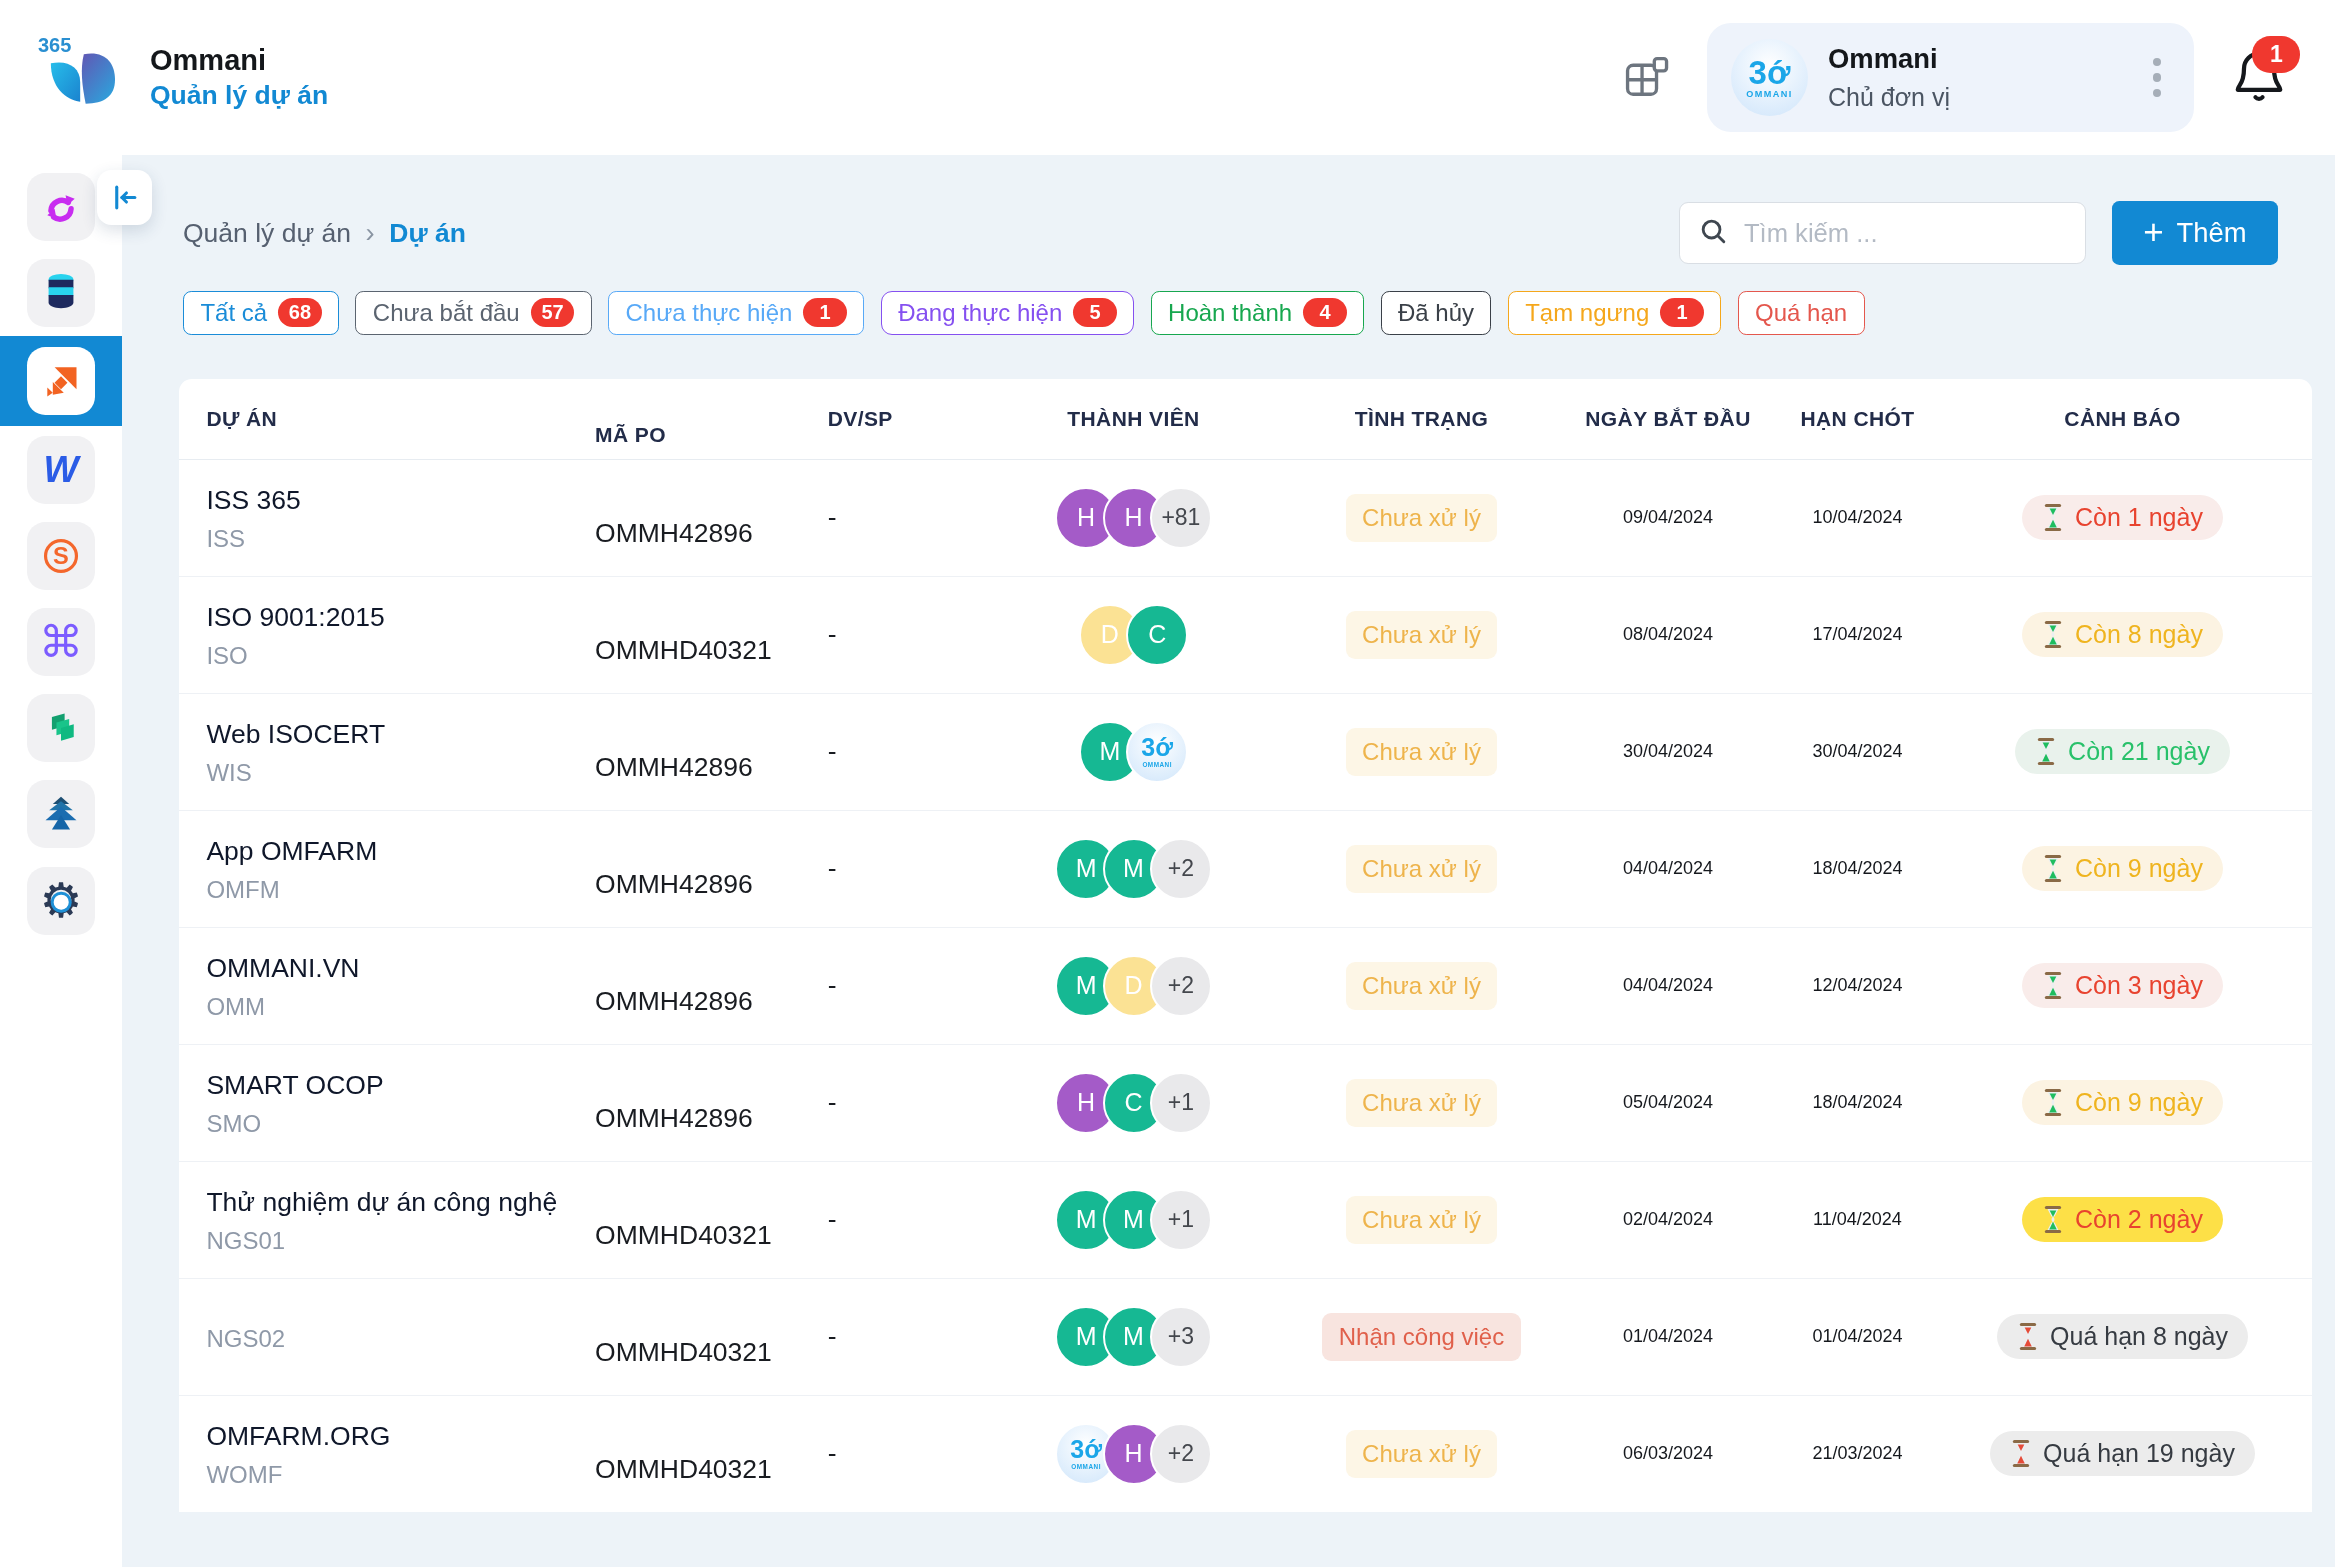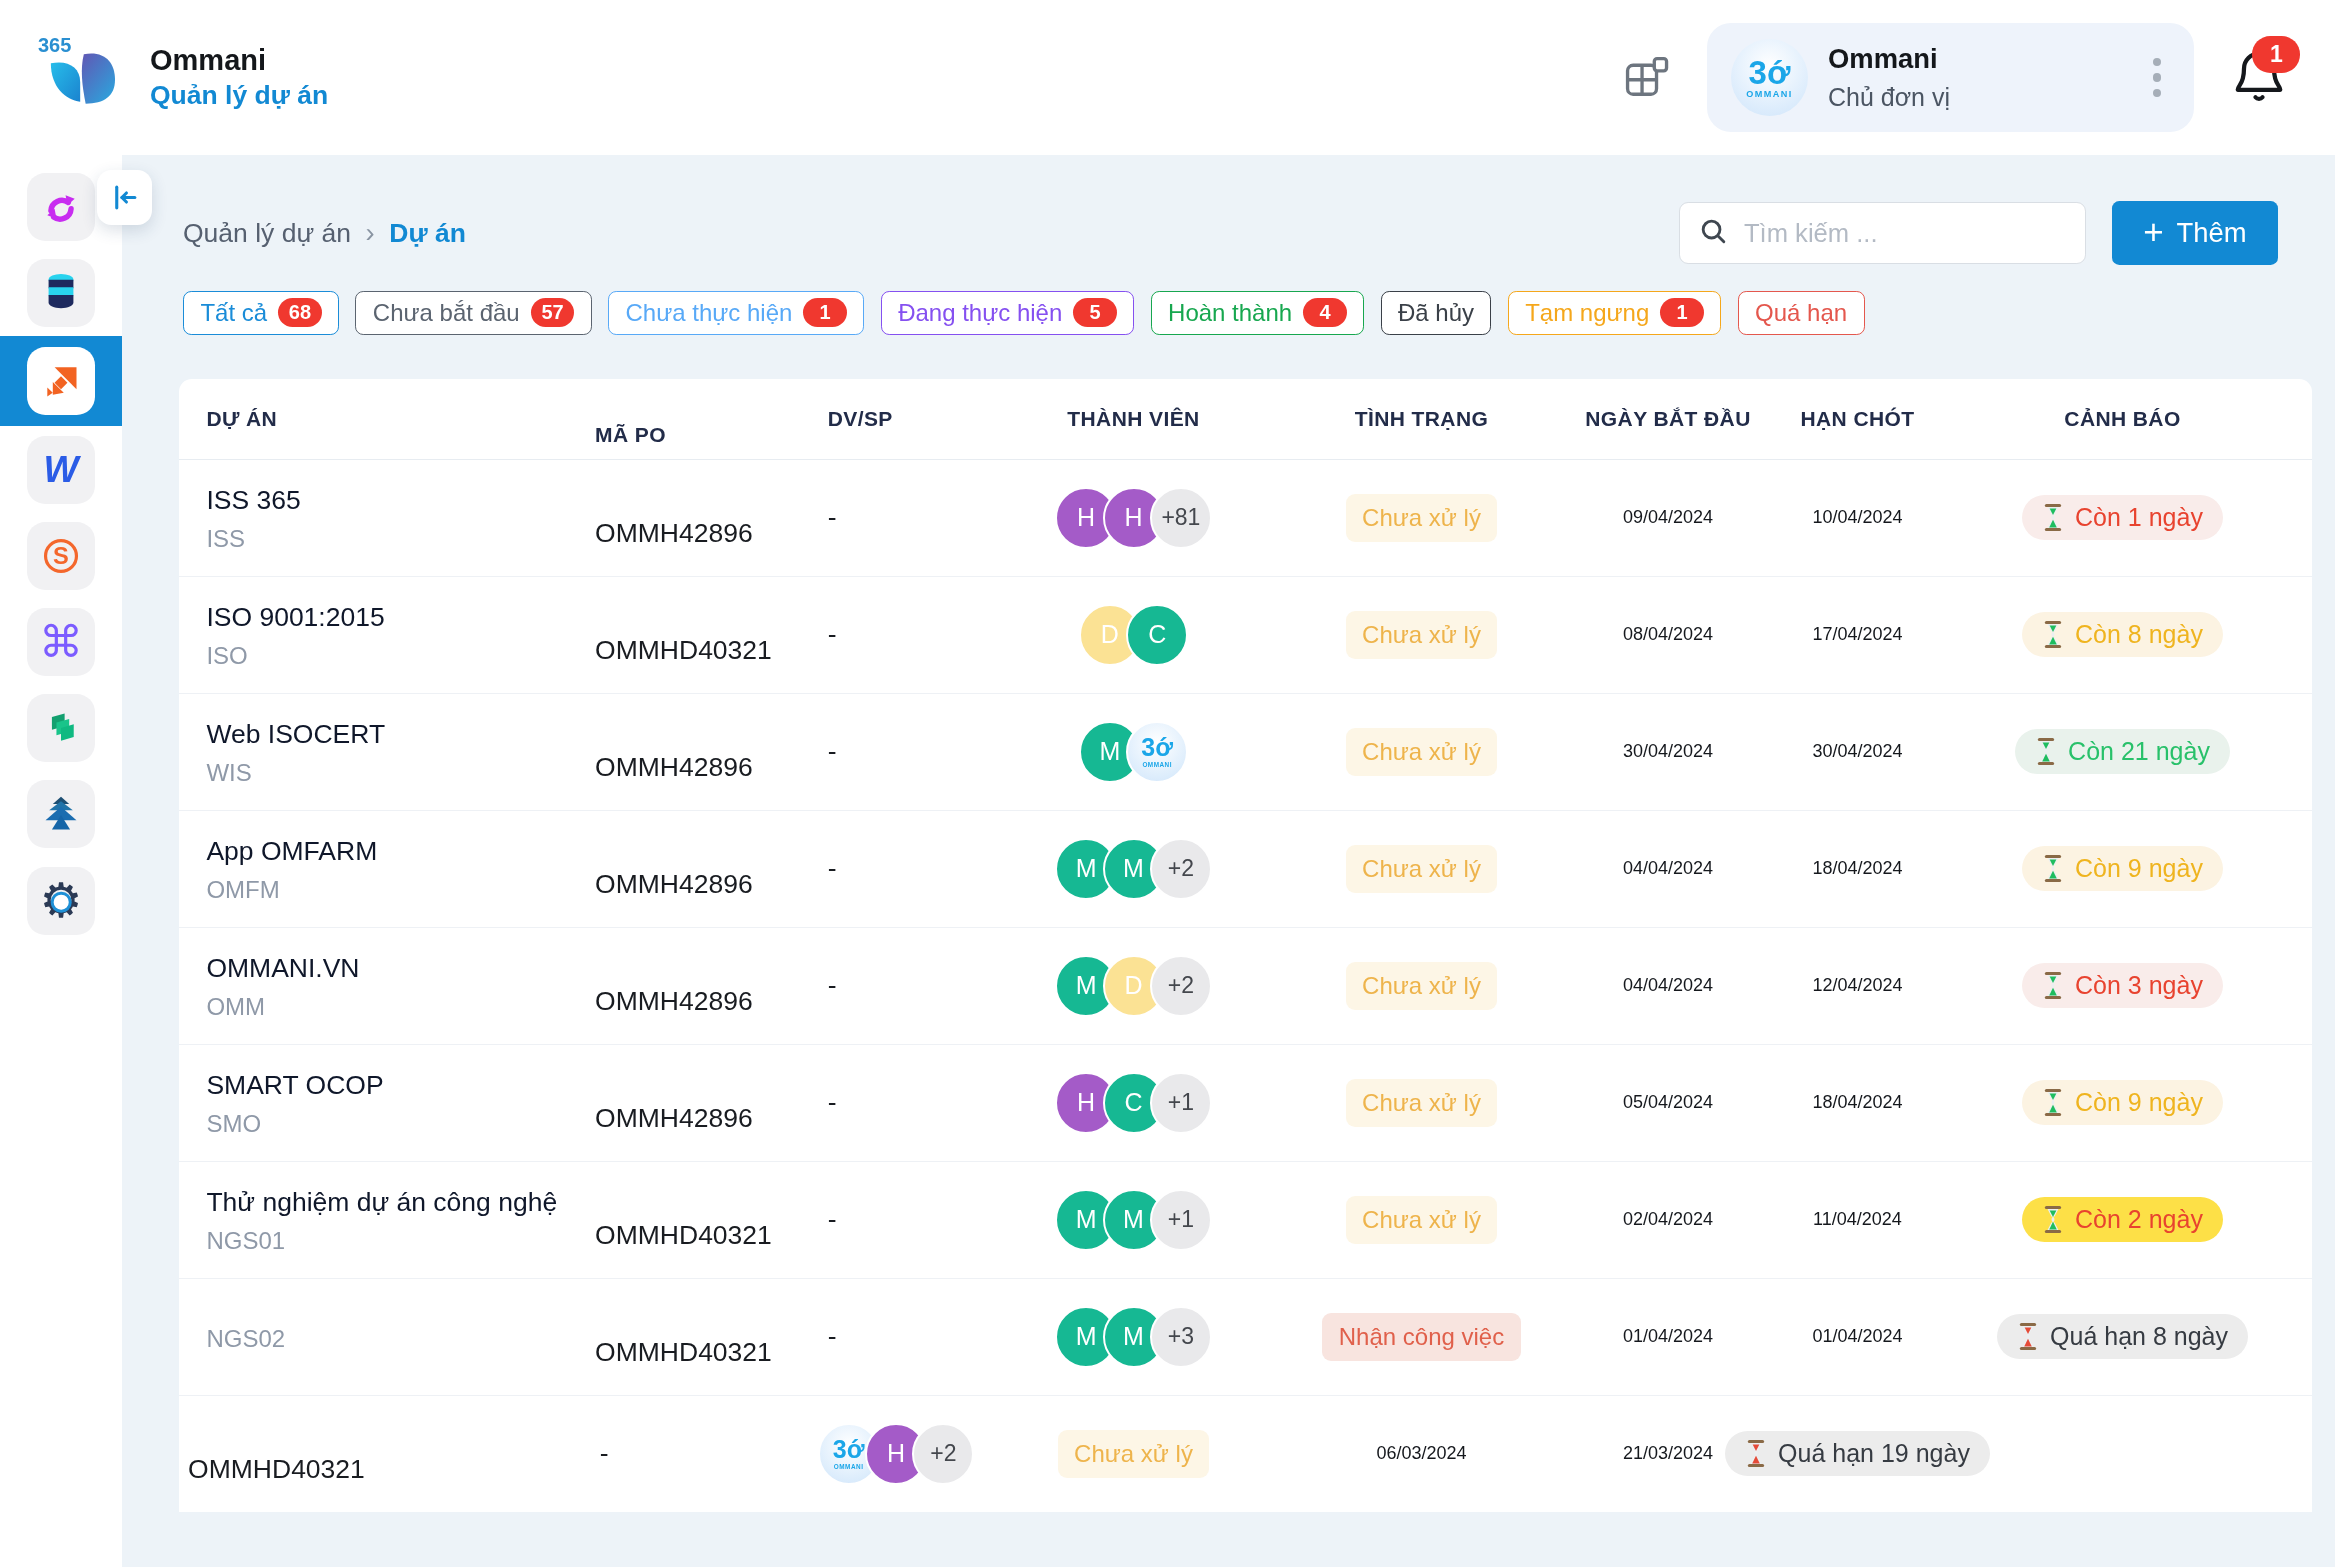--- a/index.html
+++ b/index.html
@@ -274,21 +274,21 @@
         <span class="chip-badge">68</span>
       </button>
       <button class="chip" style="border-color: rgb(91, 100, 112); color: rgb(91, 100, 112);">
         <span>Chưa bắt đầu</span>
         <span class="chip-badge">57</span>
       </button>
       <button class="chip" style="border-color: rgb(88, 169, 247); color: rgb(88, 169, 247);">
         <span>Chưa thực hiện</span>
         <span class="chip-badge">1</span>
       </button>
-      <button class="chip" style="border-color: rgb(133, 80, 240); color: rgb(133, 80, 240);">
+      <button class="chip" style="border-color: rgb(133, 80, 240); color: rgb(133, 80, 240); border-radius: 11px;">
         <span>Đang thực hiện</span>
         <span class="chip-badge">5</span>
       </button>
       <button class="chip" style="border-color: rgb(23, 167, 79); color: rgb(23, 167, 79);">
         <span>Hoàn thành</span>
         <span class="chip-badge">4</span>
       </button>
       <button class="chip" style="border-color: rgb(58, 64, 72); color: rgb(58, 64, 72);">
         <span>Đã hủy</span>
       </button>
@@ -547,20 +547,24 @@
                   <rect x="3" y="27.6" width="18" height="3.4" rx="1.7" fill="#8a6a46"></rect>
                   <path d="M6 4.4h12l-4.2 8.2a3.4 3.4 0 0 0 0 6.8l4.2 8.2H6l4.2-8.2a3.4 3.4 0 0 0 0-6.8Z" fill="#eceff1"></path>
                   <path d="M8.3 6h7.4L12 13.2Z" fill="#e54b38"></path>
                   <path d="M12 18.5 16.2 27H7.8Z" fill="#e54b38"></path>
                 </svg>
               </span>
               <span class="wlabel">Quá hạn 8 ngày</span>
             </span></div>
         </div>
         <div class="tgrid trow">
+    <div class="td c1">
+      <div class="pname">OMFARM.ORG</div>
+      <div class="pcode">WOMF</div>
+    </div>
     <div class="td c2 po">OMMHD40321</div>
     <div class="td c3 dv">-</div>
     <div class="td c4">
             <div class="avgroup">
               <div class="avatar logo">
                 <span class="om3">3ớ</span>
                 <span class="omt">OMMANI</span>
               </div>
               <div class="avatar" style="background: rgb(164, 91, 200);">H</div>
               <div class="avatar more" style="background: rgb(233, 233, 235);">+2</div>

